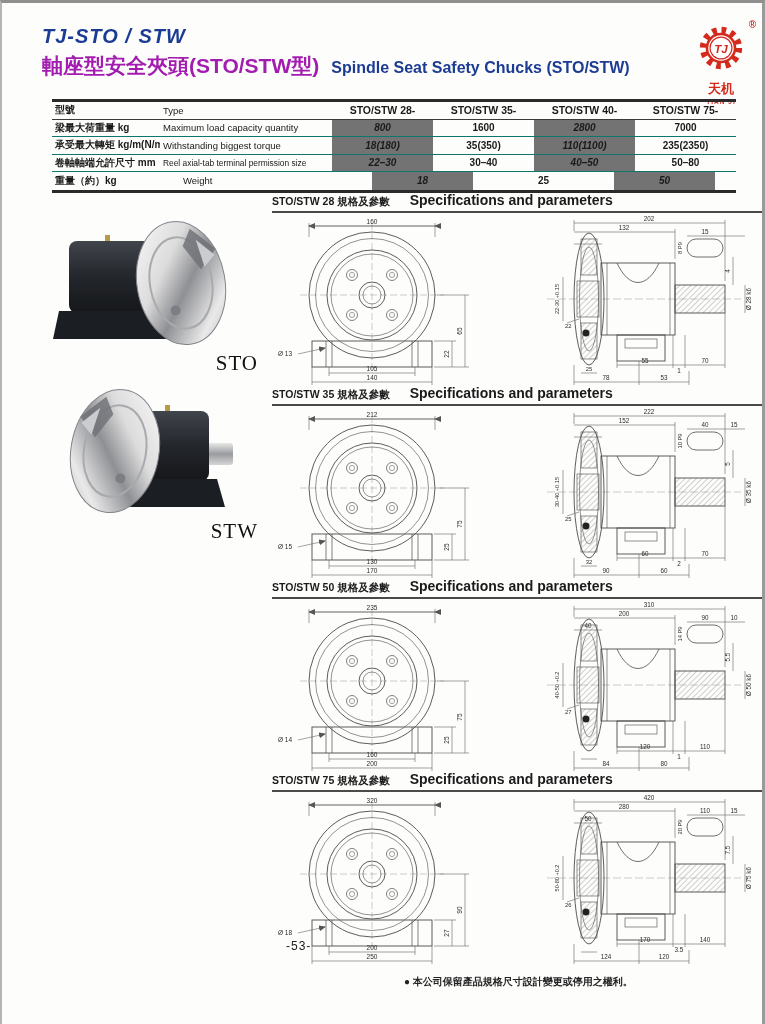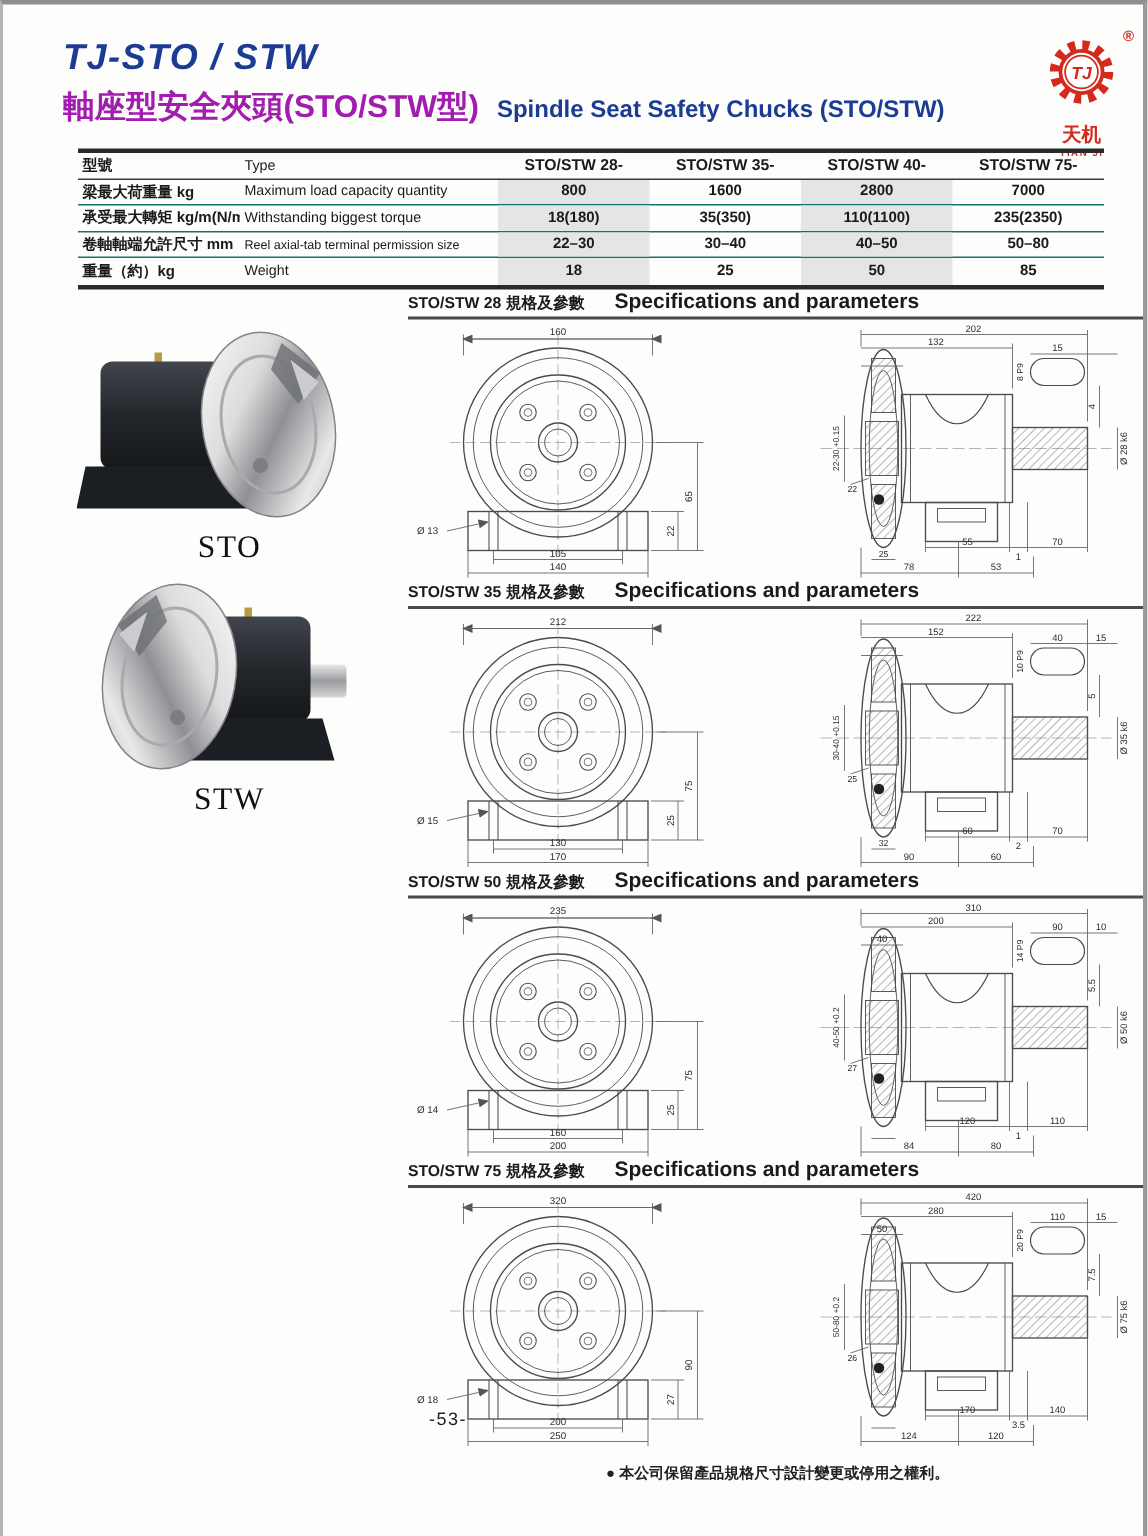--- a/index.html
+++ b/index.html
@@ -4,44 +4,44 @@
 <style>
   * { margin:0; padding:0; box-sizing:border-box; }
   html,body { background:#e8e8e8; }
   .page {
     position:relative; width:765px; height:1024px; background:#fdfdfc;
     font-family:"Liberation Sans", sans-serif; color:#1a1a1a; overflow:hidden;
     border-top:3px solid #8f8f8f; border-left:2px solid #b5b5b5; border-right:3px solid #9a9a9a;
   }
   
   .hdr { position:absolute; left:40px; top:22px; }
-  .hdr-title { font-size:24px; font-weight:bold; font-style:italic; color:#1c3c94; letter-spacing:1px; }
+  .hdr-title { font-size:20px; font-weight:bold; font-style:italic; color:#1c3c94; letter-spacing:1px; }
   .hdr-sub { display:flex; align-items:baseline; gap:12px; margin-top:4px; }
   .hdr-sub-zh { font-size:21px; font-weight:bold; color:#a21caf; }
   .hdr-sub-en { font-size:16px; font-weight:600; color:#1c3c94; }
   
   .logo { position:absolute; left:686px; top:18px; width:66px; text-align:center; color:#d42a1e; }
   .logo .reg { position:absolute; right:-2px; top:-2px; font-size:10px; font-weight:bold; }
   .logo-zh { font-size:13px; font-weight:bold; margin-top:1px; }
   .logo-en { font-size:6.5px; font-weight:bold; letter-spacing:1px; }
   
   .spec-table { position:absolute; left:50px; top:96px; width:684px;
     border-top:3px solid #2a2a2a; border-bottom:3px solid #2a2a2a; font-size:10px; }
   .t-row { display:grid; grid-template-columns:108px 172px 101px 101px 101px 101px;
     border-bottom:1px solid #0f766e; height:17.5px; align-items:center; }
   .t-row:first-child { border-bottom:1.5px solid #3a3a3a; }
-  .t-row:last-child { border-bottom:none; }
+  .t-row:last-child { border-bottom:none;gap:20px; }
   .t-cell { padding:0 3px; white-space:nowrap; overflow:hidden; }
   .t-zh { font-weight:bold; font-size:10px; }
   .t-en { font-size:9.5px; }
   .t-val { text-align:center; font-weight:600; height:100%; display:flex; align-items:center; justify-content:center; }
   .t-head { text-align:center; font-weight:bold; font-size:10.5px; }
-  .shade { background:#e5e5e5; }
+  .shade { background:#737373;font-style:italic; }
   
-  .photo-block { position:absolute; left:46px; width:210px; text-align:center; }
+  .photo-block { position:absolute; left:46px; width:210px; text-align:right; }
   .photo-label { font-family:"Liberation Serif", serif; font-size:21px; color:#111; margin-top:-4px; letter-spacing:1px; }
   
   #sections { position:absolute; left:270px; top:189px; width:492px; }
   .section { height:193px; }
   .sec-head { display:flex; align-items:baseline; gap:20px; border-bottom:2px solid #4a4a4a; padding-bottom:2px; }
   .sec-head-zh { font-size:10.5px; font-weight:bold; }
   .sec-head-en { font-size:14px; font-weight:bold; }
   .sec-draw { display:flex; gap:12px; margin-top:2px; }
   svg text { font-family:"Liberation Sans", sans-serif; }
   

